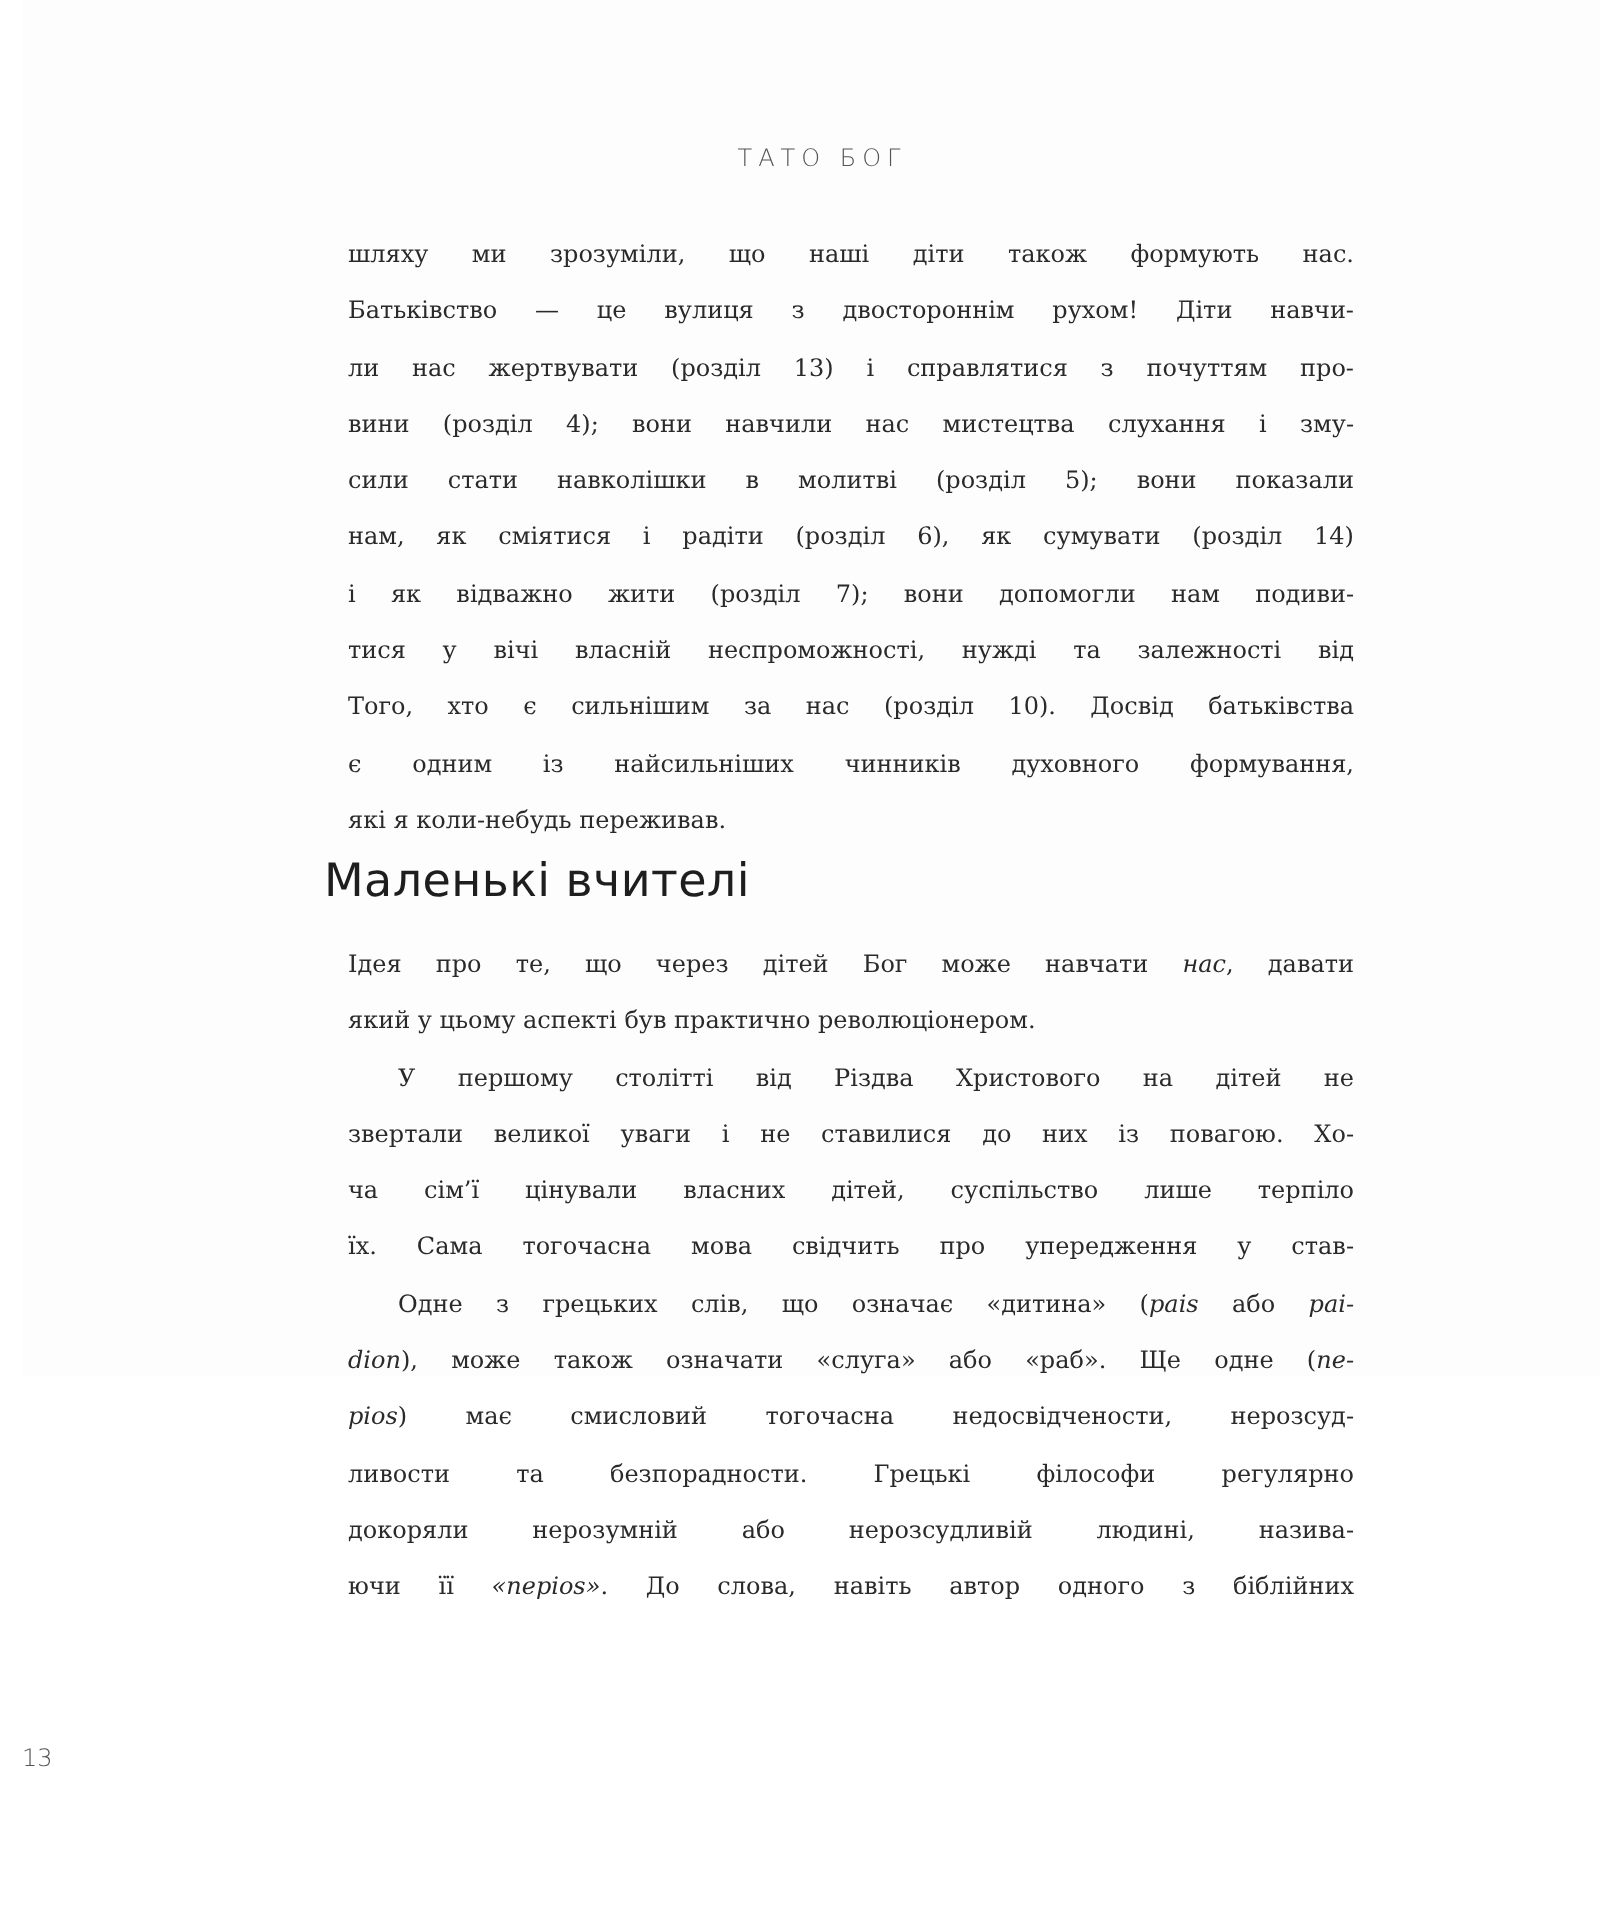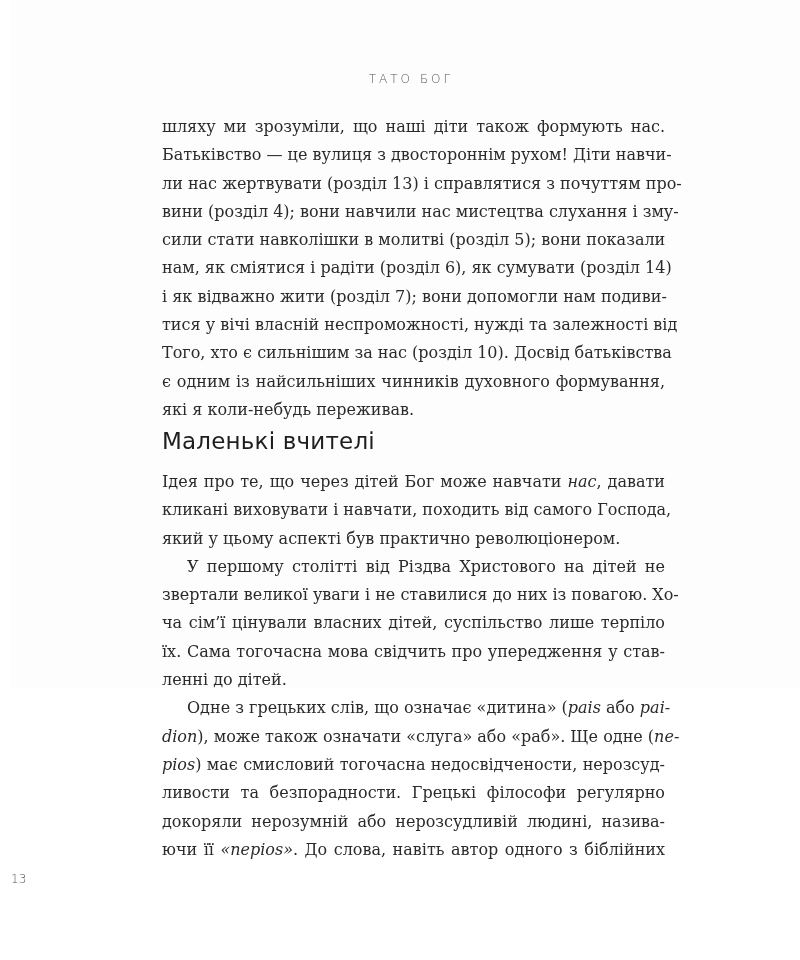--- a/index.html
+++ b/index.html
@@ -4,22 +4,22 @@
 <style>
   html, body { margin: 0; padding: 0; background: #ffffff; }
   body { width: 800px; height: 960px; position: relative; overflow: hidden; }
   .page { position: absolute; left: 0; top: 0; width: 800px; height: 688px; background: #fdfdfd; margin-left: 11px; }
   .running-head {
     position: absolute; top: 72px; left: 0; width: 800px; text-align: center;
     font-family: "DejaVu Sans", sans-serif; font-size: 12px; letter-spacing: 3px;
     color: #555; font-weight: 300;
   }
   .text-block {
-    position: absolute; left: 151px; width: 503px;
-    font-family: "DejaVu Serif", serif; font-size: 16px; color: #2a2a2a;
+    position: absolute; left: 163px; width: 503px;
+    font-family: "DejaVu Serif", serif; font-size: 12px; color: #2a2a2a;
   }
   .line {
     height: 28.3px; line-height: 28.3px; white-space: nowrap;
     text-align: justify; text-align-last: justify;
   }
   .line.last { text-align-last: left; }
   .line.indent { padding-left: 25px; }
   .seg-italic { font-style: italic; }
   .heading {
     position: absolute; left: 151px; top: 428px;
@@ -50,27 +50,25 @@
       <div class="line"><span>тися у вічі власній неспроможності, нужді та залежності від</span></div>
       <div class="line"><span>Того, хто є сильнішим за нас (розділ 10). Досвід батьківства</span></div>
       <div class="line"><span>є одним із найсильніших чинників духовного формування,</span></div>
       <div class="line last"><span>які я коли-небудь переживав.</span></div>
     </div>
 
   <div class="heading">Маленькі вчителі</div>
 
   <div class="text-block" id="block-2">
       <div class="line"><span>Ідея про те, що через дітей Бог може навчати </span><span class="seg-italic">нас</span><span>, давати</span></div>
-      <div class="line"><span>кликані виховувати і навчати, походить від самого Господа,</span></div>
       <div class="line last"><span>який у цьому аспекті був практично революціонером.</span></div>
       <div class="line indent"><span>У першому столітті від Різдва Христового на дітей не</span></div>
       <div class="line"><span>звертали великої уваги і не ставилися до них із повагою. Хо-</span></div>
       <div class="line"><span>ча сім’ї цінували власних дітей, суспільство лише терпіло</span></div>
       <div class="line"><span>їх. Сама тогочасна мова свідчить про упередження у став-</span></div>
-      <div class="line last"><span>ленні до дітей.</span></div>
       <div class="line indent"><span>Одне з грецьких слів, що означає «дитина» (</span><span class="seg-italic">pais</span><span> або </span><span class="seg-italic">pai-</span></div>
       <div class="line"><span class="seg-italic">dion</span><span>), може також означати «слуга» або «раб». Ще одне (</span><span class="seg-italic">ne-</span></div>
       <div class="line"><span class="seg-italic">pios</span><span>) має смисловий тогочасна недосвідчености, нерозсуд-</span></div>
       <div class="line"><span>ливости та безпорадности. Грецькі філософи регулярно</span></div>
       <div class="line"><span>докоряли нерозумній або нерозсудливій людині, назива-</span></div>
       <div class="line"><span>ючи її </span><span class="seg-italic">«nepios»</span><span>. До слова, навіть автор одного з біблійних</span></div>
     </div>
 
   <div class="folio">13</div>
 </div>

